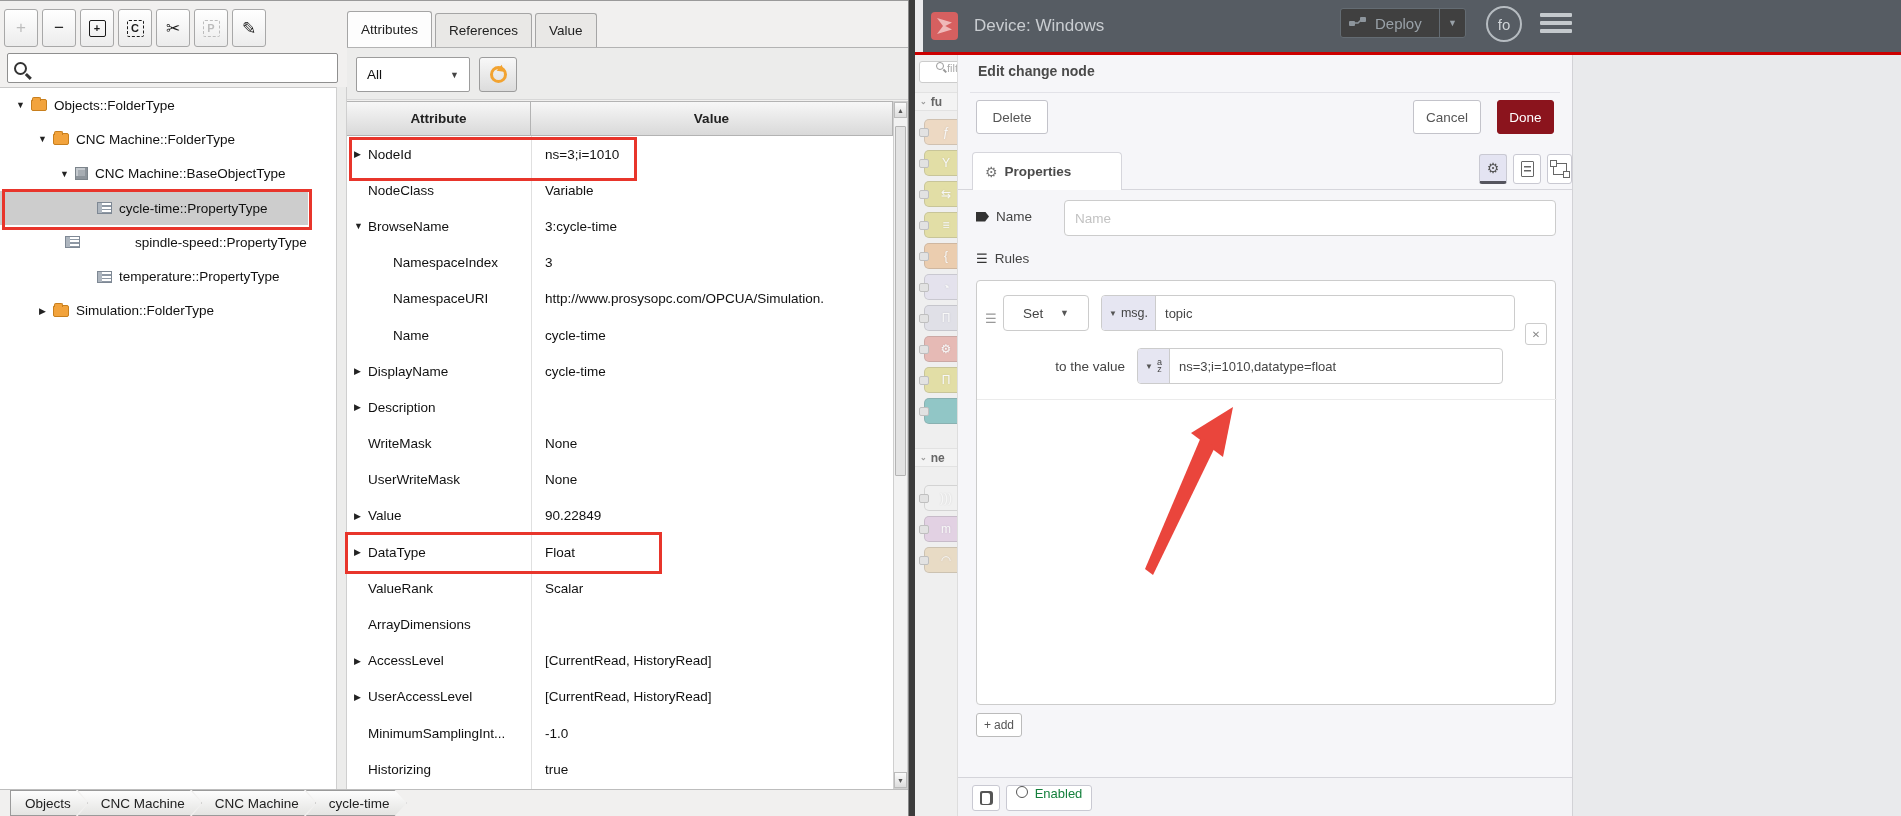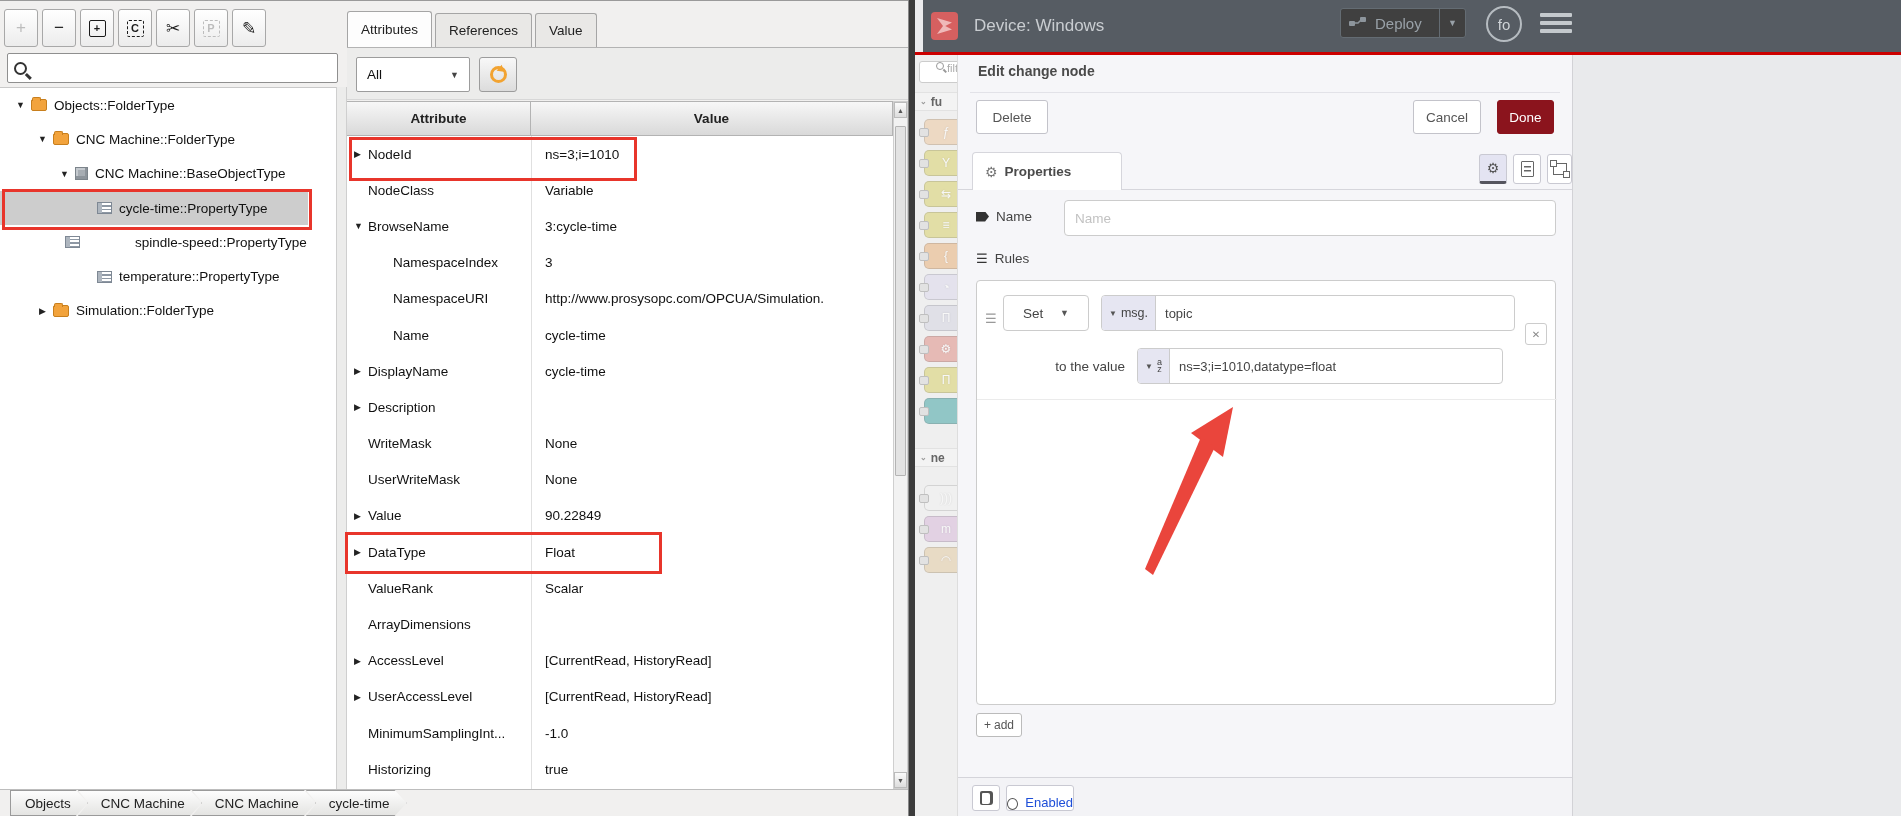--- a/index.html
+++ b/index.html
@@ -134,21 +134,21 @@
   .ruledivider{position:absolute;left:0px;top:118px;width:580px;height:1px;background:#ebebeb;}
 
   .annarrow{position:absolute;left:140px;top:122px;width:140px;height:180px;}
   .anntext{position:absolute;left:30px;top:296px;width:360px;text-align:center;font-size:27px;letter-spacing:1px;color:var(--ann-red);text-shadow:-2px -2px 0 #fff,2px -2px 0 #fff,-2px 2px 0 #fff,2px 2px 0 #fff,0 3px 0 #fff,0 -3px 0 #fff,3px 0 0 #fff,-3px 0 0 #fff;}
 
   .addbtn{position:absolute;left:18px;top:658px;width:46px;height:24px;background:#fff;border:1px solid #bbb;border-radius:3px;font-size:12px;color:#555;display:flex;align-items:center;justify-content:center;gap:3px;}
   .trayfooter{position:absolute;left:0;top:722px;width:614px;height:39px;background:#f3f3f6;border-top:1px solid #d4d4da;}
   .bookbtn{position:absolute;left:14px;top:7px;width:28px;height:26px;background:#fff;border:1px solid #c9c9d2;border-radius:3px;display:flex;align-items:center;justify-content:center;}
   .bookic{width:13px;height:14px;background:#555;border-radius:2px 3px 3px 2px;position:relative;}
   .bookic::after{content:"";position:absolute;left:2.5px;top:1.5px;width:8px;height:11px;background:#fff;border-radius:1px 2px 2px 1px;}
-  .enbtn{position:absolute;left:48px;top:7px;width:68px;height:26px;background:#fff;border:1px solid #c9c9d2;border-radius:3px;display:flex;align-items:flex-end;justify-content:center;gap:7px;font-size:13px;color:#1d4ed8;}
+  .enbtn{position:absolute;left:48px;top:7px;width:86px;height:26px;background:#fff;border:1px solid #c9c9d2;border-radius:3px;display:flex;align-items:flex-start;justify-content:center;gap:7px;font-size:13px;color:#15803d;}
   .encirc{width:12px;height:12px;border:1.5px solid #555;border-radius:50%;}
 </style>
 </head>
 <body>
 
 <div id="app">
 
   <div class="leftapp">
     <div class="toolbar" id="toolbar">
         <div class="tbtn disabled">+</div>

